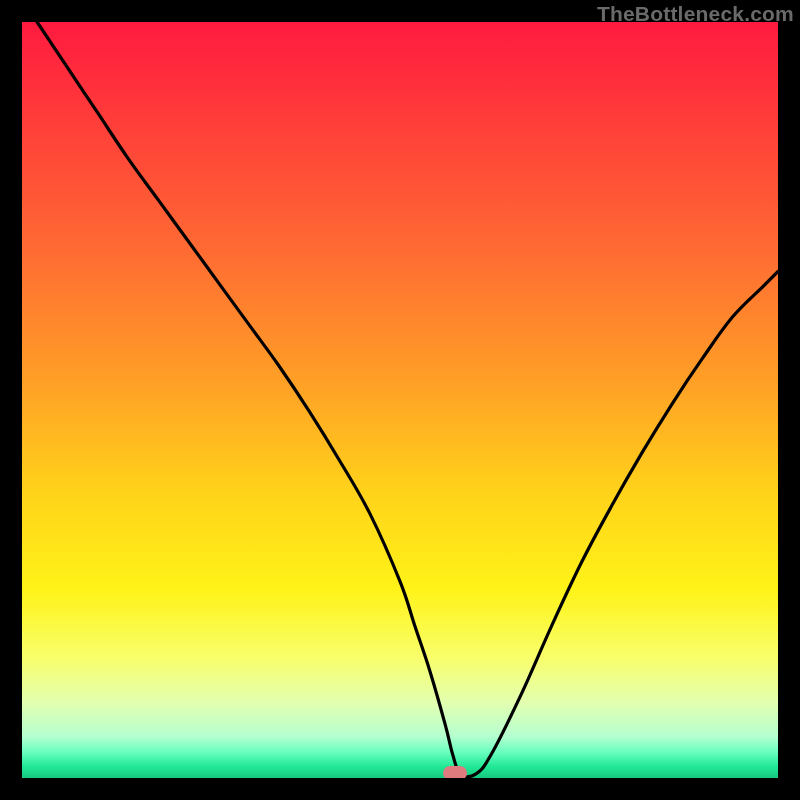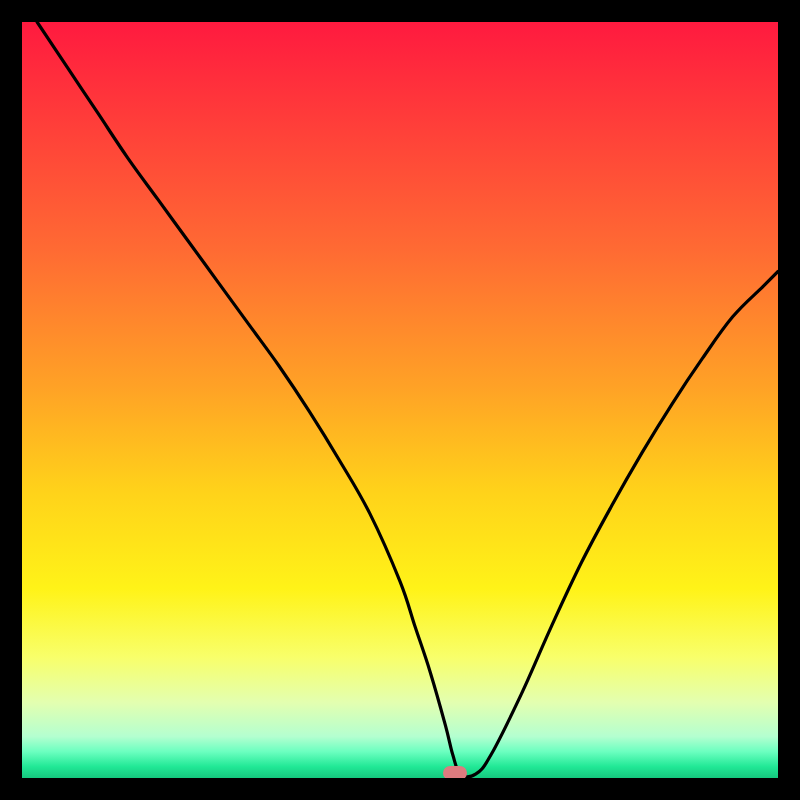--- a/index.html
+++ b/index.html
@@ -79,13 +79,14 @@
       <rect x="0" y="0" width="756" height="756" fill="url(#bg)"></rect>
     </svg>
 
     <svg class="curve" viewBox="0 0 756 756" preserveAspectRatio="none">
       <path id="curve-path" d="M 15.12 0.00 C 20.56 8.16, 34.47 29.03, 45.36 45.36 C 56.25 61.69, 64.71 74.39, 75.60 90.72 C 86.49 107.05, 94.95 120.43, 105.84 136.08 C 116.73 151.73, 125.19 162.69, 136.08 177.66 C 146.97 192.63, 155.43 204.27, 166.32 219.24 C 177.21 234.21, 185.67 245.85, 196.56 260.82 C 207.45 275.79, 215.91 287.43, 226.80 302.40 C 237.69 317.37, 246.15 328.33, 257.04 343.98 C 267.93 359.63, 276.39 372.33, 287.28 389.34 C 298.17 406.35, 306.63 420.11, 317.52 438.48 C 328.41 456.85, 336.87 469.63, 347.76 491.40 C 358.65 513.17, 369.84 539.03, 378.00 559.44 C 386.16 579.85, 387.68 588.47, 393.12 604.80 C 398.56 621.13, 402.80 632.47, 408.24 650.16 C 413.68 667.85, 419.28 688.11, 423.36 703.08 C 427.44 718.05, 428.20 724.47, 430.92 733.32 C 433.64 742.17, 434.40 748.82, 438.48 752.22 C 442.56 755.62, 448.16 755.62, 453.60 752.22 C 459.04 748.82, 460.56 747.61, 468.72 733.32 C 476.88 719.03, 488.07 695.97, 498.96 672.84 C 509.85 649.71, 518.31 628.61, 529.20 604.80 C 540.09 580.99, 548.55 562.31, 559.44 540.54 C 570.33 518.77, 578.79 503.57, 589.68 483.84 C 600.57 464.11, 609.03 449.29, 619.92 430.92 C 630.81 412.55, 639.27 398.79, 650.16 381.78 C 661.05 364.77, 669.51 352.07, 680.40 336.42 C 691.29 320.77, 699.75 307.77, 710.64 294.84 C 721.53 281.91, 732.72 272.76, 740.88 264.60 C 749.04 256.44, 753.28 252.20, 756.00 249.48" fill="none" stroke="#000000" stroke-width="3.2" stroke-linecap="round" stroke-linejoin="round"></path>
     </svg>
 
     <div class="marker" id="optimum-marker" style="left: 421.188px; top: 744.464px; width: 24px; height: 14px; background: rgb(221, 123, 127);"></div>
   </div>
 
+  <div class="attribution" style="font-size: 21px;">TheBottleneck.com</div>
 </div>
 
 </body></html>

